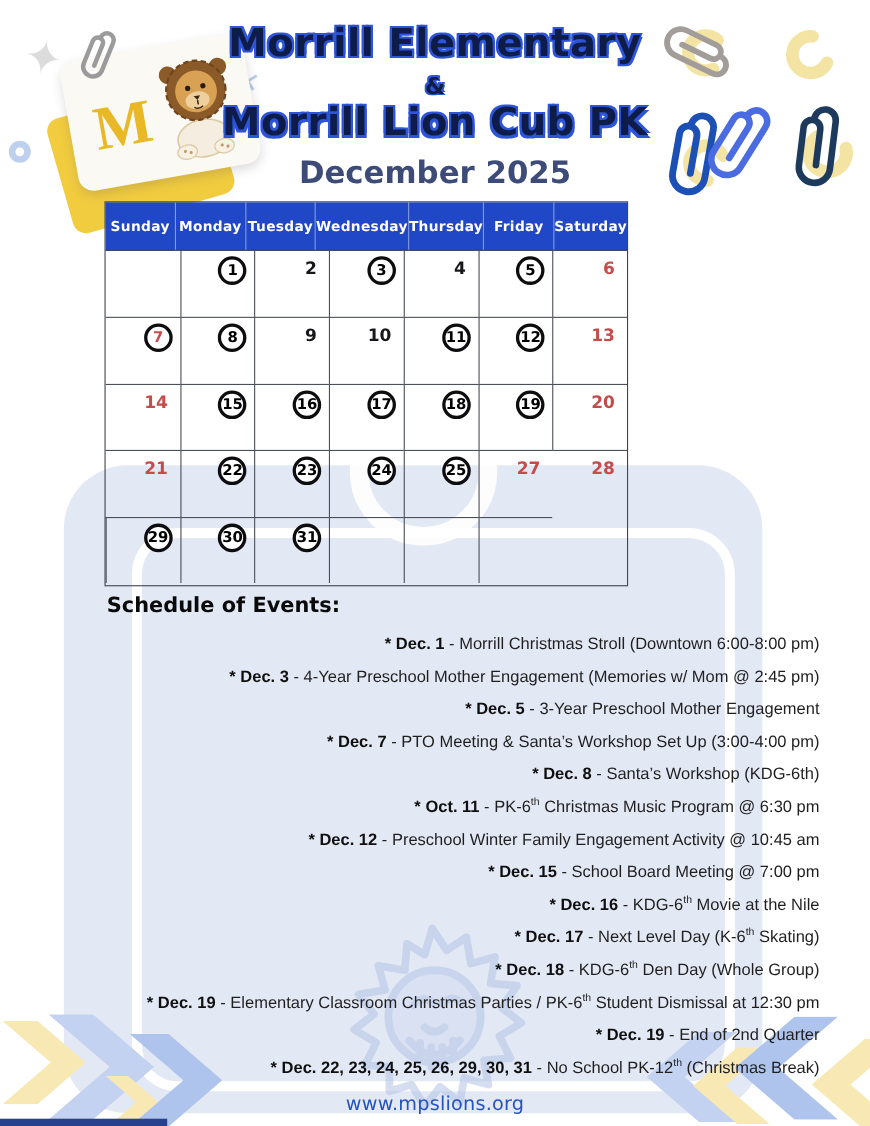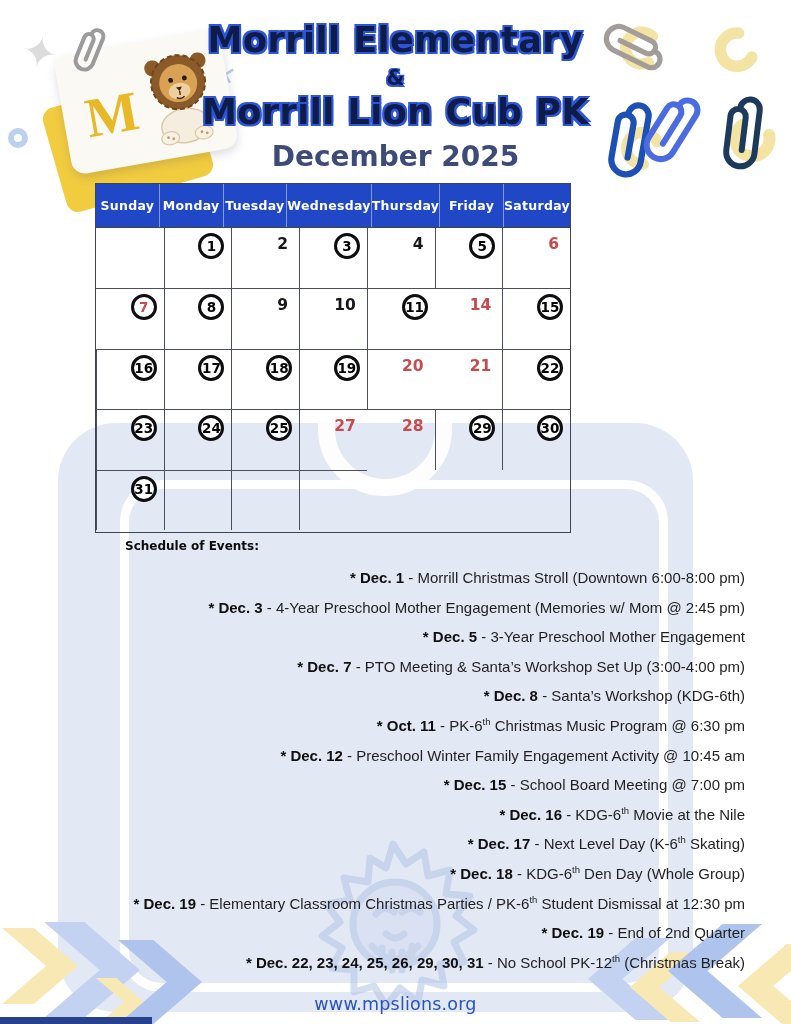--- a/index.html
+++ b/index.html
@@ -63,21 +63,21 @@
   .dcell.not-first-row { border-top:1.3px solid #4a4f58; }
   .num { font-size:15.5px; font-weight:600; color:#17171b; }
   .num.red { color:var(--red); }
   .circle { width:26px; height:26px; border:3.6px solid #0d0d0f; border-radius:50%;
     background:#fff; display:flex; align-items:center; justify-content:center;
     font-size:13.5px; font-weight:600; margin-top:-2px; margin-right:-4px; }
   .sun-dot { position:absolute; left:101px; top:194px; width:32px; height:32px;
     border-radius:50%; background:rgba(140,165,225,.5); }
   
   .sched { position:absolute; left:97px; top:539px; width:648px; }
-  .sched-title { font-size:12px; font-weight:800; color:#0a0a0a; margin-bottom:15px;margin-left:28px; }
+  .sched-title { font-size:19px; font-weight:800; color:#0a0a0a; margin-bottom:15px; }
   .events { display:flex; flex-direction:column; gap:9.6px;
     font-family:"Liberation Sans", sans-serif; }
   .ev { font-size:15px; line-height:20px; color:#1f1f1f;text-align:right; }
   .ev b { color:#0f0f0f; }
   .ev sup { font-size:9.5px; line-height:0; }
   
   .url { position:absolute; left:0; right:0; top:994px; text-align:center;
     font-size:17.5px; font-weight:400; color:var(--url-blue); letter-spacing:.2px; }
   .lion-wm { position:absolute; left:298px; top:826px; opacity:.55; }
 </style>
@@ -212,20 +212,26 @@
         </div>
         <div class="dcell not-first-row">
           <div class="num">9</div>
         </div>
         <div class="dcell not-first-row">
           <div class="num">10</div>
         </div>
         <div class="dcell not-first-row">
           <div class="circle">11</div>
         </div>
+        <div class="dcell not-first-row">
+          <div class="circle">12</div>
+        </div>
+        <div class="dcell not-first-row">
+          <div class="num red">13</div>
+        </div>
         <div class="dcell first-col not-first-row">
           <div class="num red">14</div>
         </div>
         <div class="dcell not-first-row">
           <div class="circle">15</div>
         </div>
         <div class="dcell not-first-row">
           <div class="circle">16</div>
         </div>
         <div class="dcell not-first-row">

